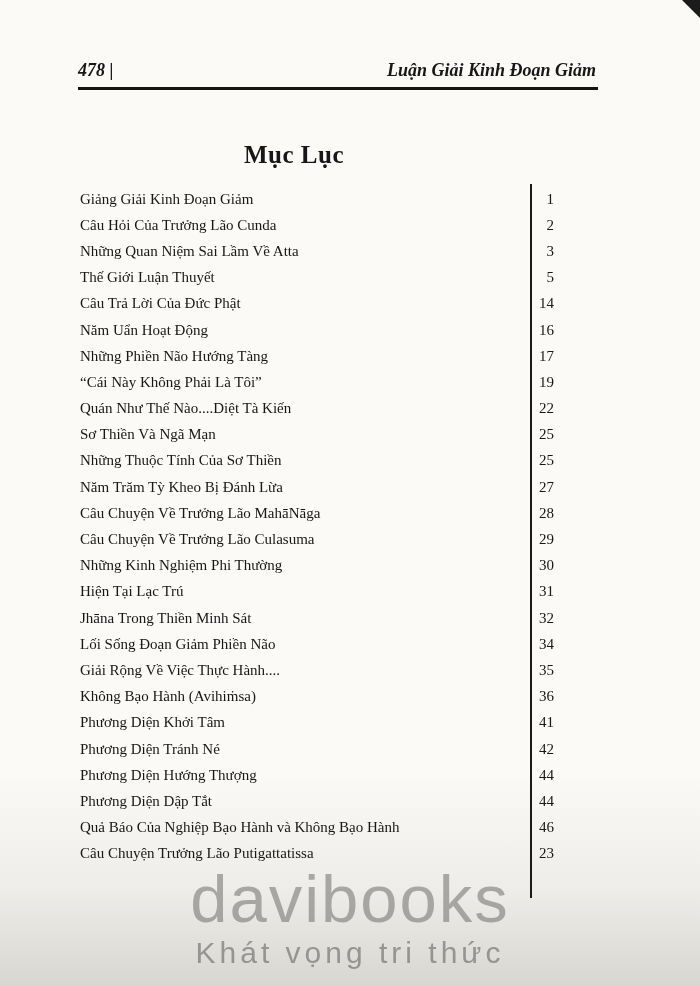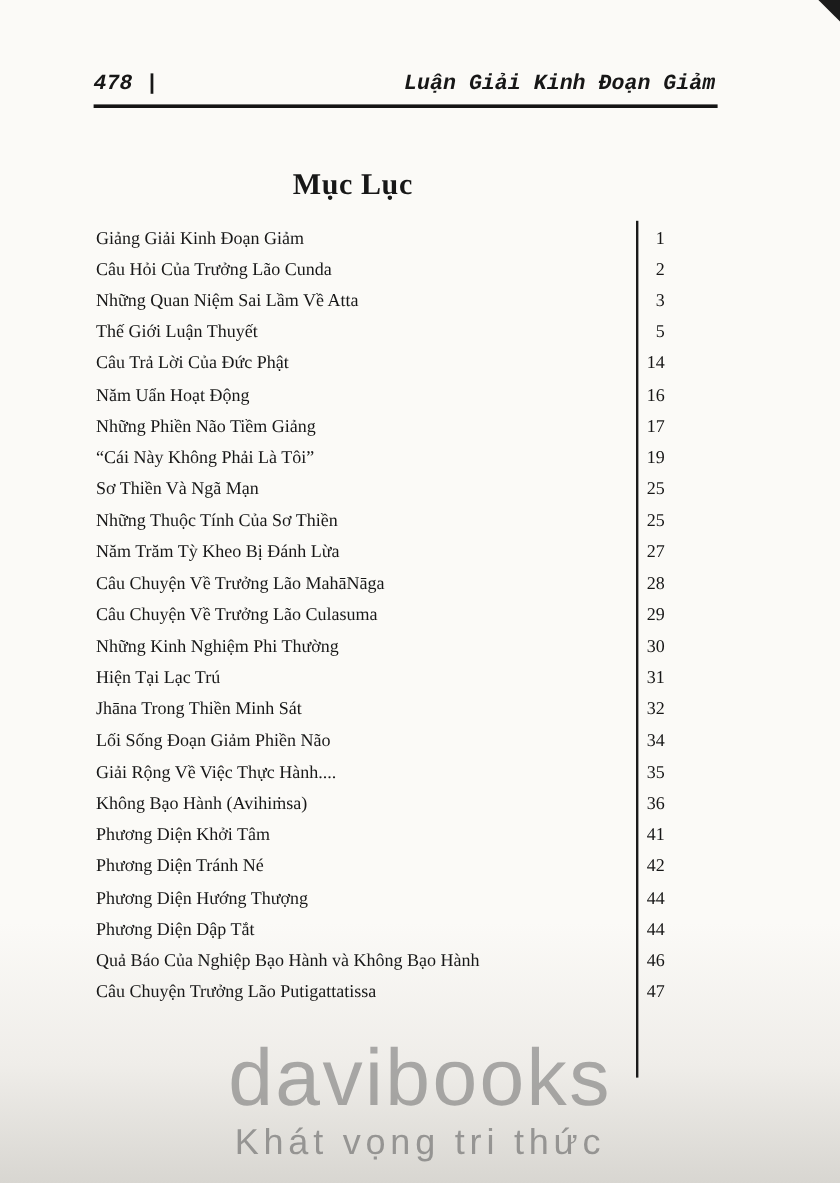--- a/index.html
+++ b/index.html
@@ -17,21 +17,21 @@
   }
   .corner-fold {
     position: absolute; top: 0; right: 0;
     width: 0; height: 0;
     border-top: 18px solid #1b1b1b;
     border-left: 18px solid transparent;
   }
   .header {
     position: absolute; top: 60px; left: 78px; right: 104px;
     display: flex; justify-content: space-between; align-items: center;
-    font-size: 18px; font-weight: bold; font-style: italic; font-family: Liberation Mono, monospace;
+    font-size: 18px; font-weight: bold; font-style: italic;
   }
   .header-rule {
     position: absolute; top: 87px; left: 78px; right: 102px;
     height: 3px; background: #141414;
   }
   .doc-title {
     position: absolute; top: 141px; left: 68px; width: 452px;
     text-align: center;
     font-size: 25px; font-weight: bold;
     letter-spacing: 0.5px;
@@ -108,30 +108,34 @@
     <span class="toc-title">Câu Trả Lời Của Đức Phật</span>
     <span class="toc-page">14</span>
   </div>
 
   <div class="toc-row">
     <span class="toc-title">Năm Uẩn Hoạt Động</span>
     <span class="toc-page">16</span>
   </div>
 
   <div class="toc-row">
-    <span class="toc-title">Những Phiền Não Tiềm Giảng</span>
+    <span class="toc-title">Những Phiền Não Hướng Tàng</span>
     <span class="toc-page">17</span>
   </div>
 
 
   <div class="toc-row">
     <span class="toc-title">“Cái Này Không Phải Là Tôi”</span>
     <span class="toc-page">19</span>
   </div>
 
+  <div class="toc-row">
+    <span class="toc-title">Quán Như Thế Nào....Diệt Tà Kiến</span>
+    <span class="toc-page">22</span>
+  </div>
 
   <div class="toc-row">
     <span class="toc-title">Sơ Thiền Và Ngã Mạn</span>
     <span class="toc-page">25</span>
   </div>
 
   <div class="toc-row">
     <span class="toc-title">Những Thuộc Tính Của Sơ Thiền</span>
     <span class="toc-page">25</span>
   </div>
@@ -201,21 +205,21 @@
     <span class="toc-page">44</span>
   </div>
 
   <div class="toc-row">
     <span class="toc-title">Quả Báo Của Nghiệp Bạo Hành và Không Bạo Hành</span>
     <span class="toc-page">46</span>
   </div>
 
   <div class="toc-row">
     <span class="toc-title">Câu Chuyện Trưởng Lão Putigattatissa</span>
-    <span class="toc-page">47</span>
+    <span class="toc-page">23</span>
   </div>
 </div>
   <div class="toc-vline"></div>
 
   <div class="watermark">
     <div class="wm-name">davibooks</div>
     <div class="wm-tagline">Khát vọng tri thức</div>
   </div>
 
 </div>

